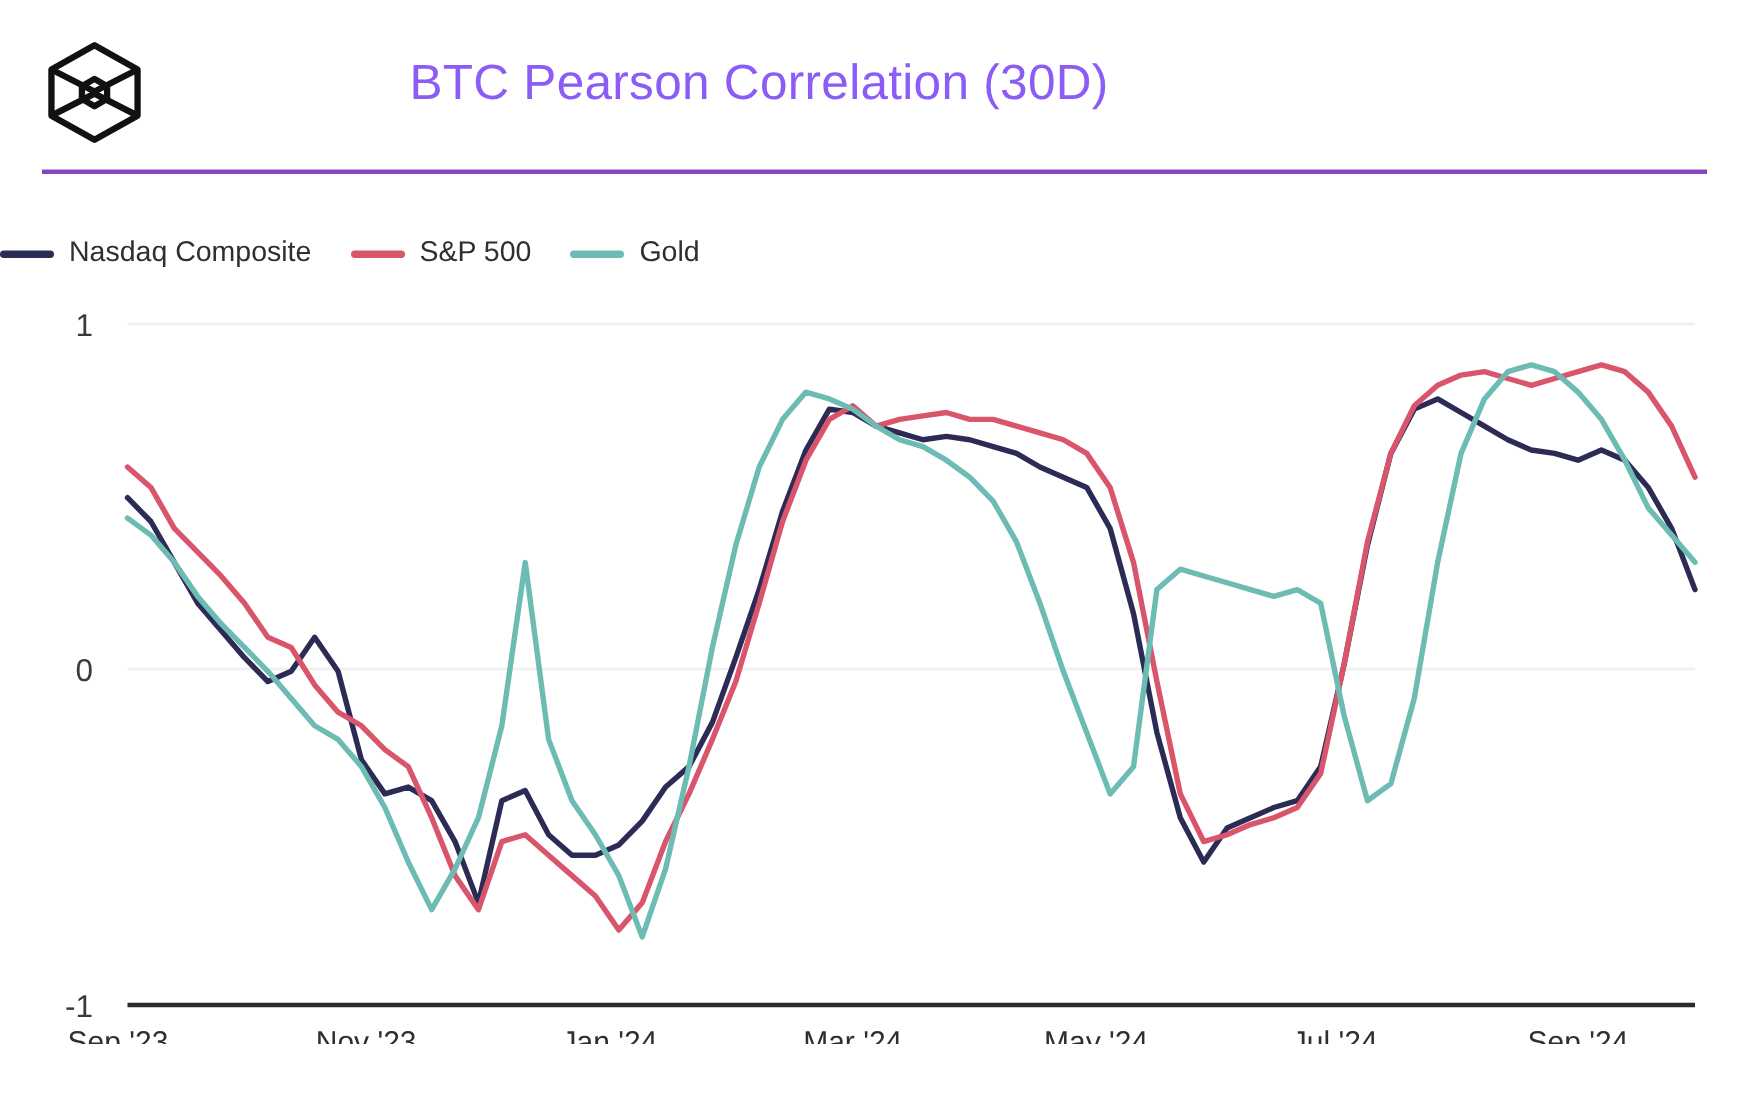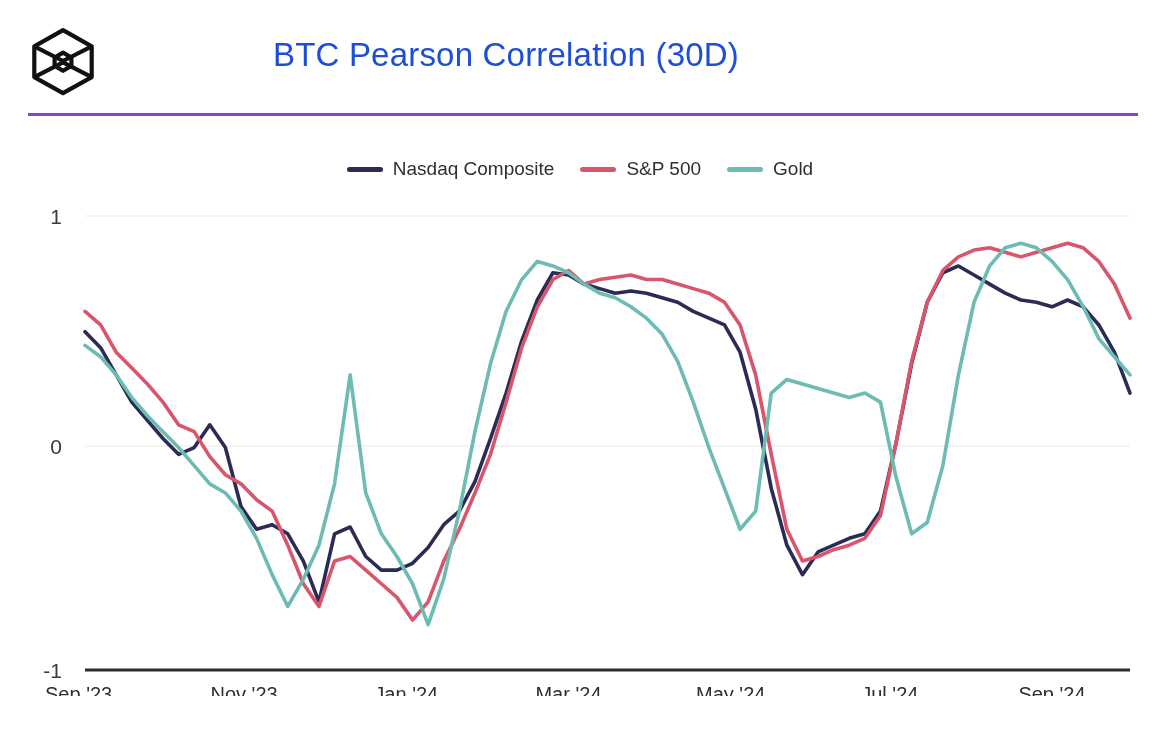--- a/index.html
+++ b/index.html
@@ -37,39 +37,39 @@
   }
   .title {
     position: absolute;
     left: 0;
     top: 36px;
     width: 1012px;
     text-align: center;
     font-size: 33px;
     font-weight: 400;
     letter-spacing: 0.2px;
-    color: #1d4ed8;
+    color: #8b5cf6;
   }
   .divider {
     position: absolute;
     left: 28px;
     top: 113px;
     width: 1110px;
     height: 2.5px;
     background: #8b44bd;
   }
 
   
   .legend {
     position: absolute;
     left: 0;
     top: 158px;
     width: 1160px;
     display: flex;
-    justify-content: center;
+    justify-content: flex-start;
     align-items: center;
     gap: 26px;
   }
   .legend-item {
     display: flex;
     align-items: center;
     gap: 10px;
   }
   .legend-swatch {
     display: block;

